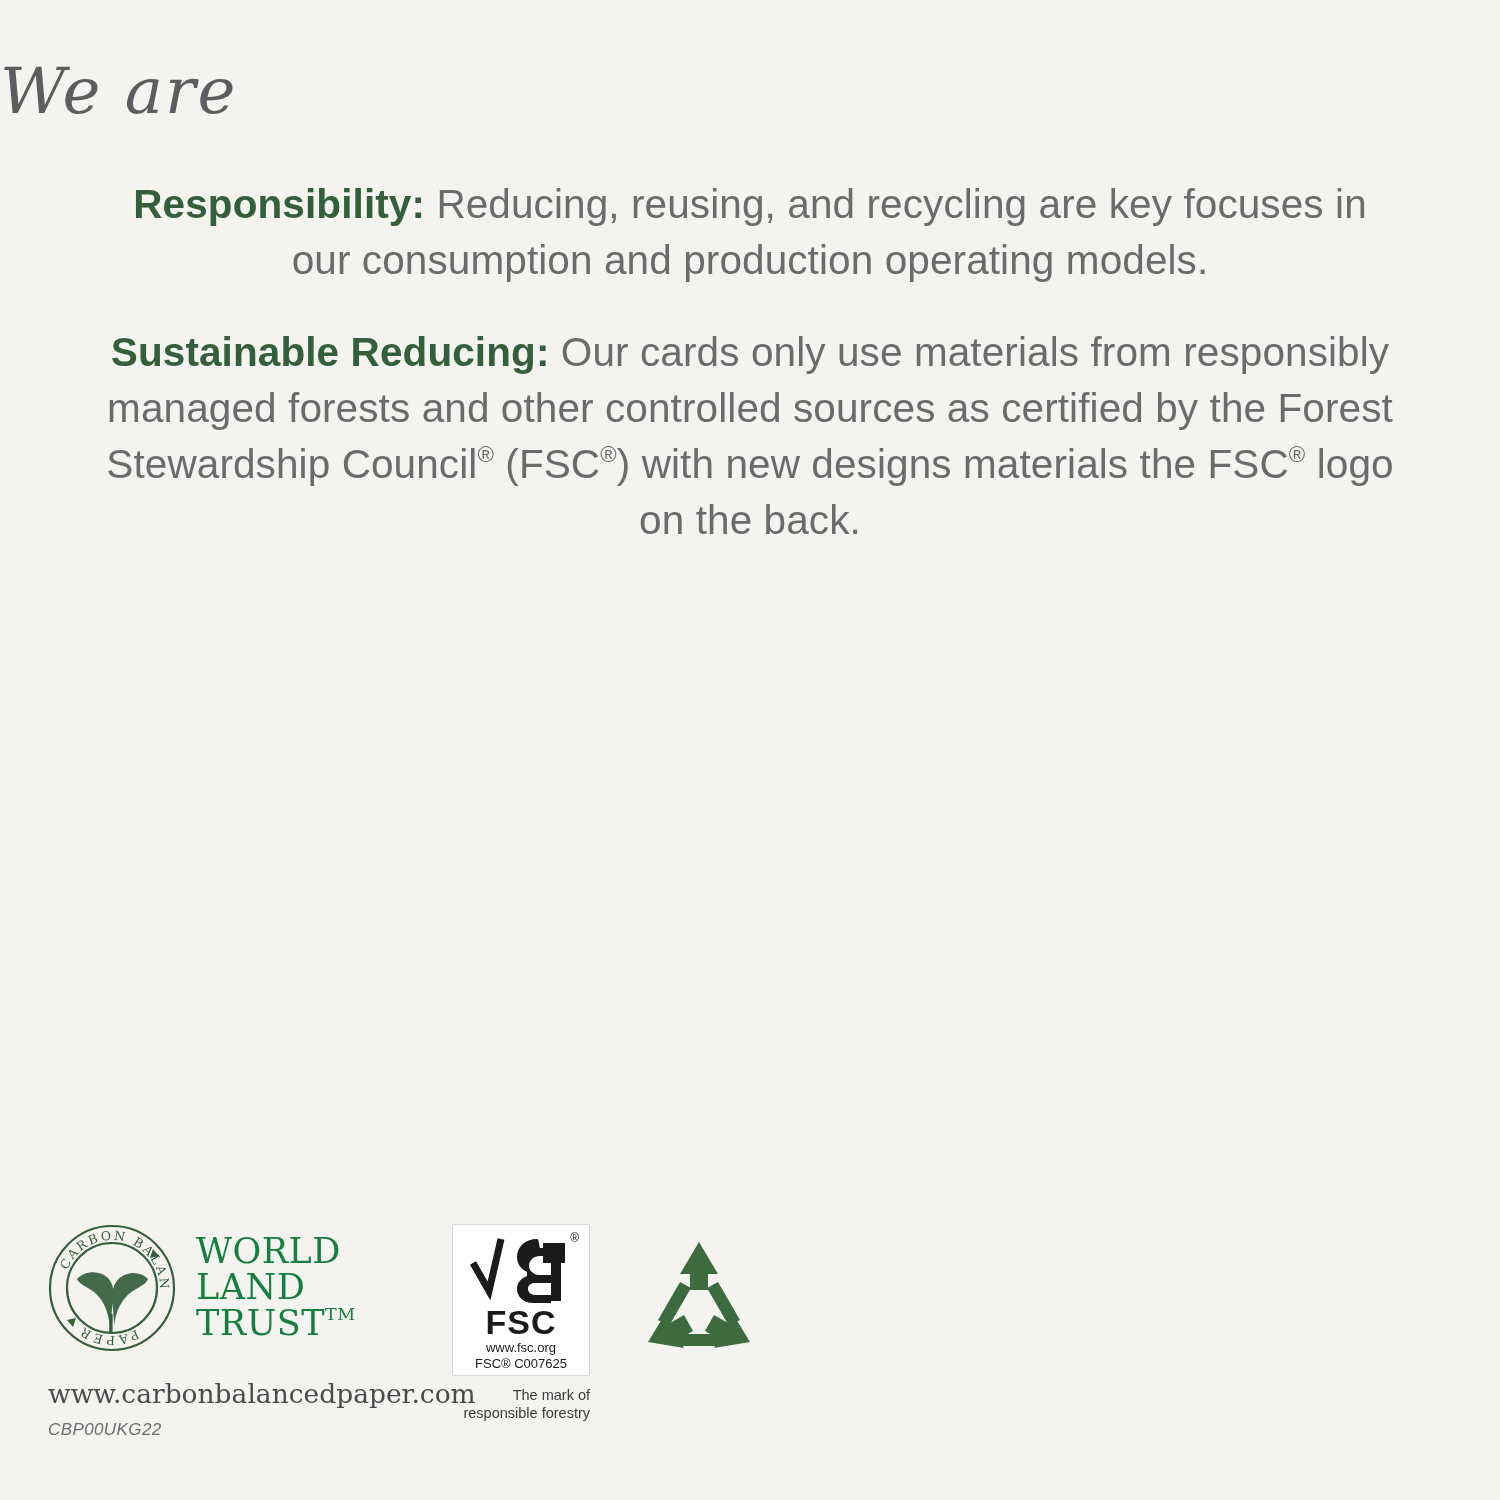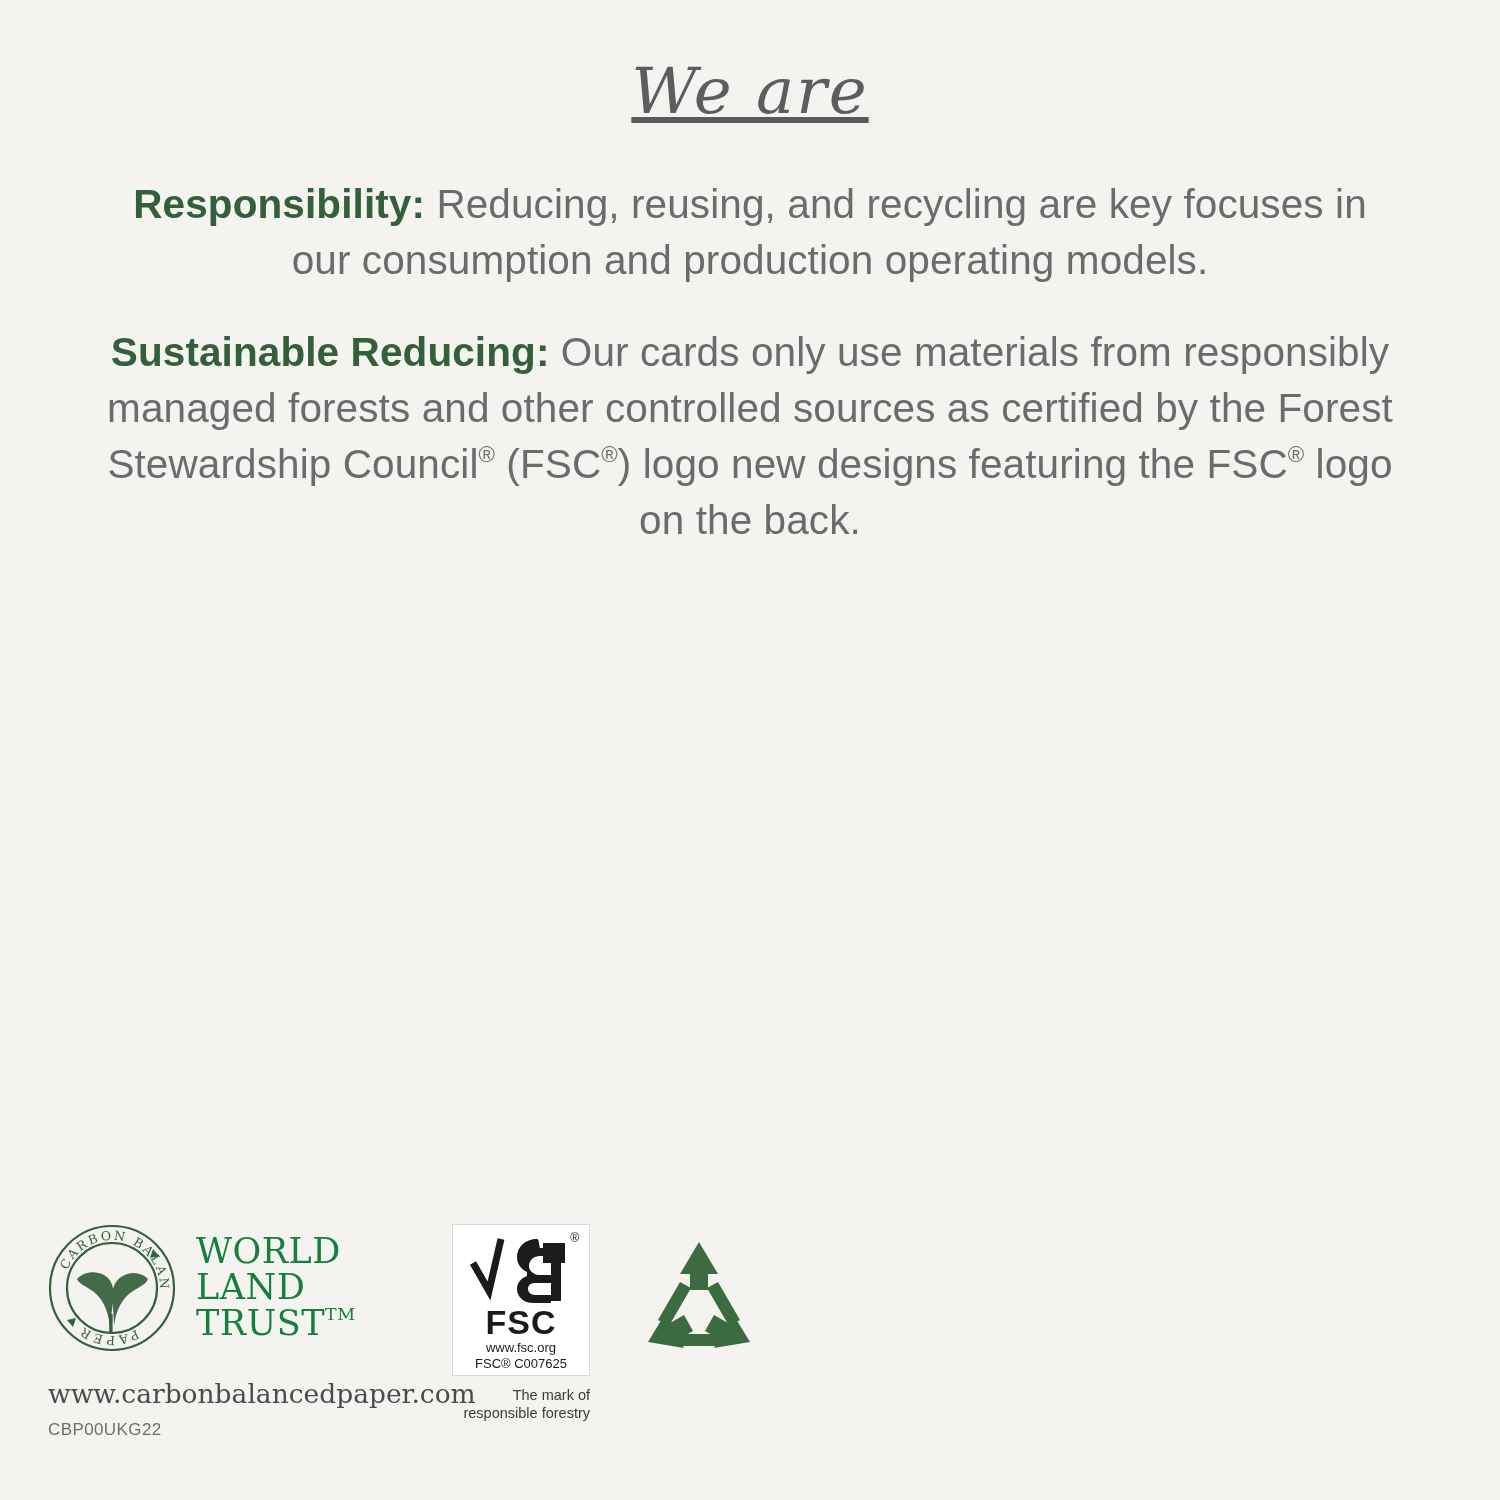--- a/index.html
+++ b/index.html
@@ -17,23 +17,21 @@
   }
   .page {
     width: 1500px;
     height: 1500px;
     position: relative;
     box-sizing: border-box;
   }
 
   
   .header {
-    text-align: center;
     padding-top: 58px;
-    text-decoration: underline;
   }
   .script-line {
     font-family: "DejaVu Serif", serif;
     font-style: italic;
     font-size: 64px;
     color: #5c5d5f;
     letter-spacing: 2px;
     line-height: 1.05;
     font-weight: 400;
   }
@@ -113,20 +111,21 @@
     letter-spacing: 0px;
   }
   .cbp-code {
     position: absolute;
     left: 48px;
     top: 220px;
     font-family: "Liberation Sans", sans-serif;
     font-size: 17px;
     color: #6d6e70;
     letter-spacing: 0.4px;
+    font-style: italic;
   }
 
   
   .fsc {
     position: absolute;
     left: 452px;
     top: 24px;
     width: 138px;
   }
   .fsc-box {
@@ -205,21 +204,21 @@
   </div>
 
   <div class="content">
 
 
     <p class="para">
       <span class="lead">Responsibility:</span><span> Reducing, reusing, and recycling are key focuses in our consumption and production operating models.</span>
     </p>
 
     <p class="para">
-      <span class="lead">Sustainable Reducing:</span><span> Our cards only use materials from responsibly managed forests and other controlled sources as certified by the Forest Stewardship Council</span><sup class="reg">®</sup><span> (FSC</span><sup class="reg">®</sup><span>) logo new designs featuring the FSC</span><sup class="reg">®</sup><span> logo on the back.</span>
+      <span class="lead">Sustainable Reducing:</span><span> Our cards only use materials from responsibly managed forests and other controlled sources as certified by the Forest Stewardship Council</span><sup class="reg">®</sup><span> (FSC</span><sup class="reg">®</sup><span>) with new designs materials the FSC</span><sup class="reg">®</sup><span> logo on the back.</span>
     </p>
 
 
   </div>
 
   <div class="footer">
 
     <div class="wlt">
       <div class="wlt-badge">
         <svg viewBox="0 0 132 132" width="132" height="132" aria-hidden="true">

